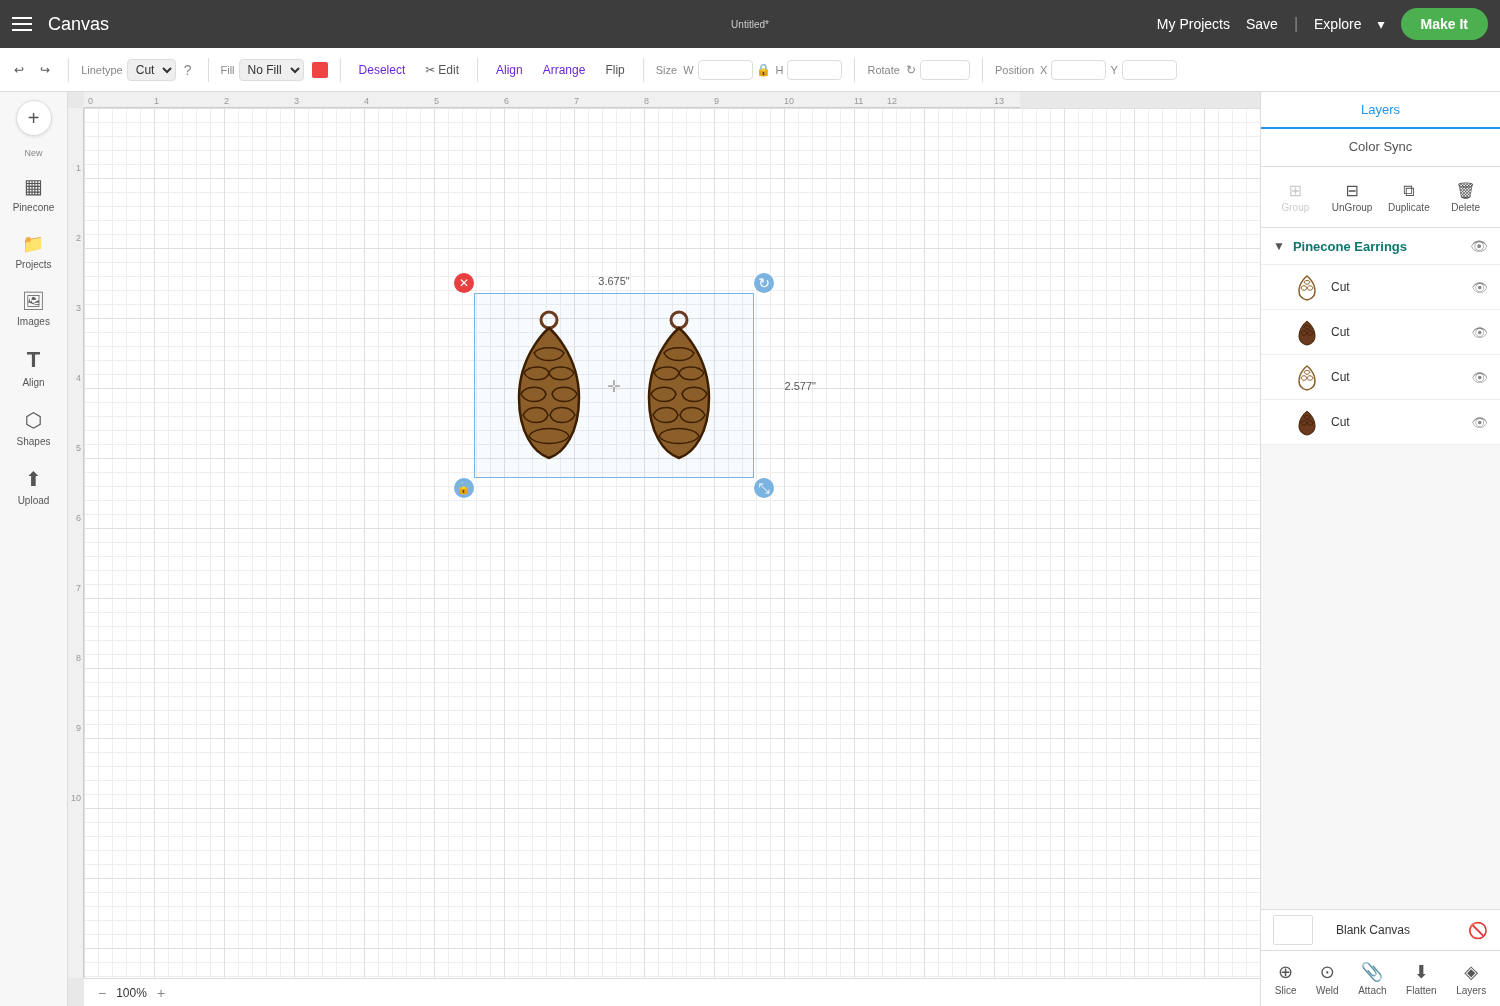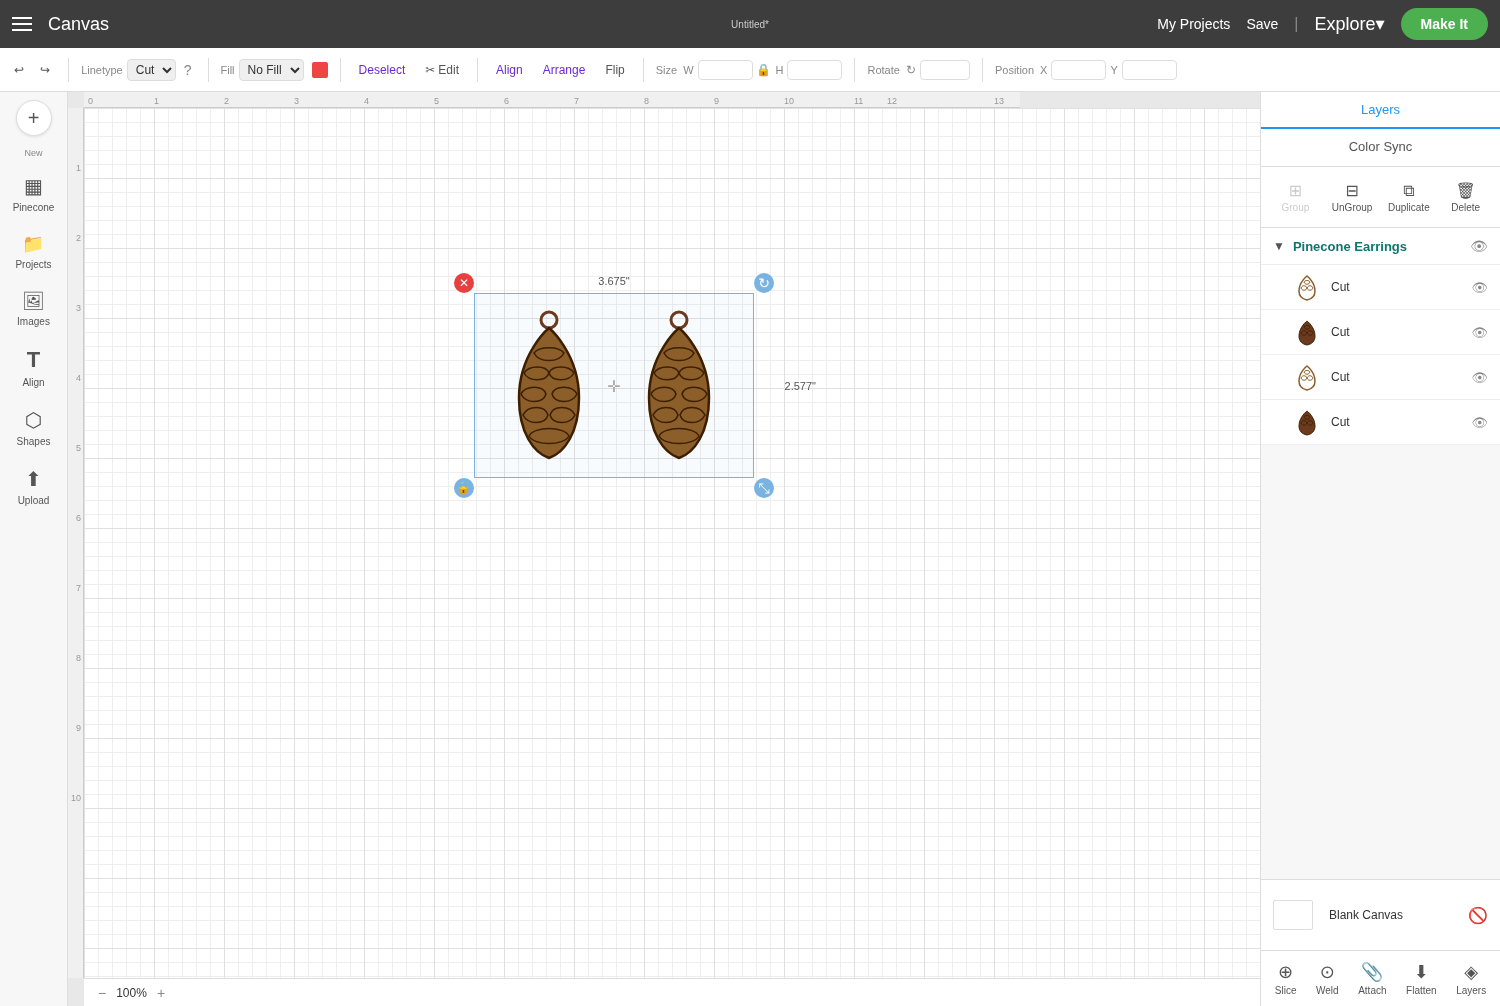--- a/index.html
+++ b/index.html
@@ -10,21 +10,21 @@
       display: flex; align-items: center; background: #3d3d3d; height: 48px;
       padding: 0 12px; gap: 16px; color: white; position: relative; z-index: 10;
     }
     .nav-hamburger { cursor: pointer; display: flex; flex-direction: column; gap: 4px; }
     .nav-hamburger span { width: 20px; height: 2px; background: white; display: block; }
     .nav-logo { font-size: 18px; font-weight: 500; color: white; }
     .nav-title { position: absolute; left: 50%; transform: translateX(-50%); font-size: 10px; color: #ccc; }
     .nav-right { margin-left: auto; display: flex; align-items: center; gap: 16px; }
     .nav-btn { background: none; border: none; color: white; font-size: 14px; cursor: pointer; }
     .nav-separator { color: #888; }
-    .nav-explore { display: flex; align-items: center; gap: 0; color: white; font-size: 18px; cursor: pointer; }
+    .nav-explore { display: flex; align-items: center; gap: 16px; color: white; font-size: 14px; cursor: pointer; }
     .nav-make { background: #4caf50; color: white; border: none; padding: 8px 20px; border-radius: 20px; font-size: 14px; font-weight: 600; cursor: pointer; }
 
     
     .toolbar {
       display: flex; align-items: center; background: white; height: 44px;
       padding: 0 8px; gap: 8px; border-bottom: 1px solid #ddd; font-size: 12px;
     }
     .toolbar-group { display: flex; align-items: center; gap: 4px; }
     .toolbar-divider { width: 1px; height: 24px; background: #ddd; margin: 0 4px; }
     .toolbar-btn { background: none; border: none; cursor: pointer; padding: 4px 6px; border-radius: 4px; display: flex; align-items: center; gap: 3px; color: #555; font-size: 12px; }
@@ -149,22 +149,22 @@
     .layer-item {
       display: flex; align-items: center; padding: 8px 12px 8px 32px; gap: 10px;
       background: white; border-bottom: 1px solid #eee; cursor: pointer;
     }
     .layer-thumb { width: 28px; height: 28px; display: flex; align-items: center; justify-content: center; }
     .layer-name { flex: 1; font-size: 12px; color: #333; }
     .layer-vis { color: #888; cursor: pointer; font-size: 13px; }
 
     
     .canvas-label-area {
-      margin-top: auto; padding: 20px 12px; border-top: 1px solid #ddd;
-      display: flex; align-items: center; gap: 16px; background: white;
+      margin-top: auto; padding: 5px 12px; border-top: 1px solid #ddd;
+      display: flex; align-items: center; gap: 23px; background: white;
     }
     .canvas-thumb { width: 40px; height: 30px; border: 1px solid #ddd; background: white; border-radius: 2px; }
     .canvas-label-name { font-size: 12px; color: #333; flex: 1; }
     .canvas-label-vis { color: #aaa; cursor: pointer; font-size: 14px; }
 
     
     .bottom-panel-actions {
       display: flex; align-items: center; justify-content: space-around; padding: 6px 4px;
       border-top: 1px solid #ddd; background: white;
     }

